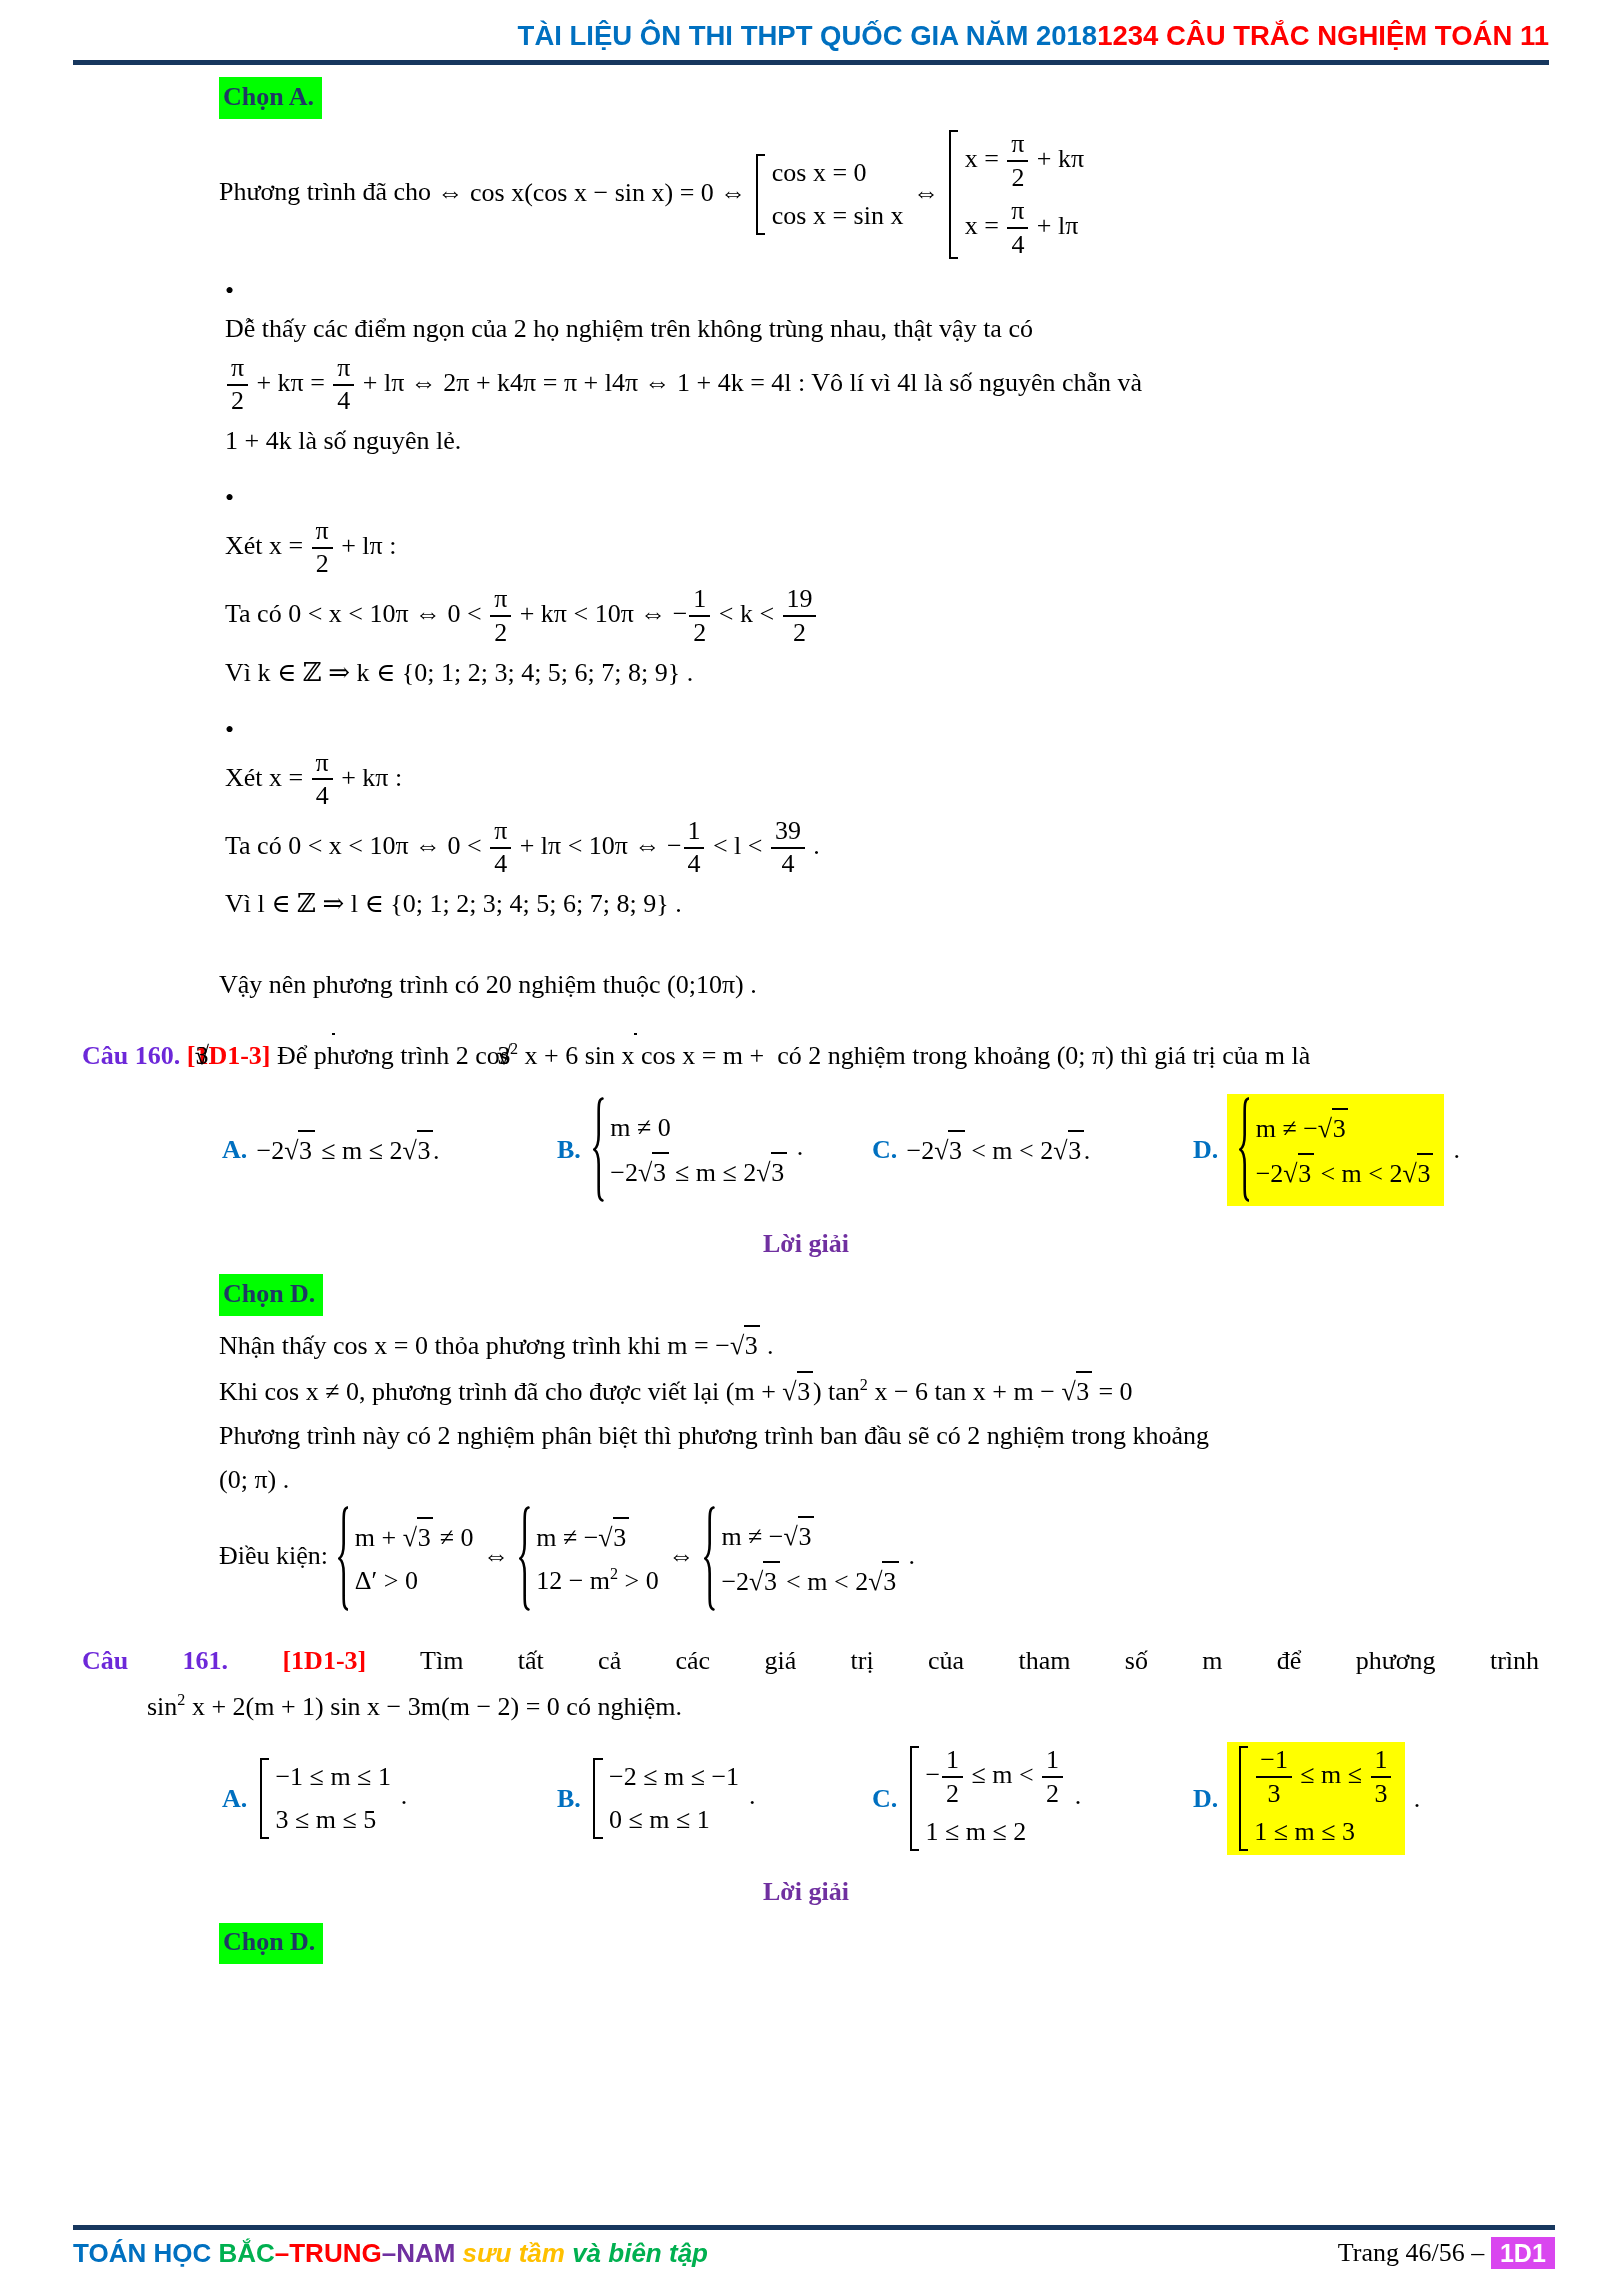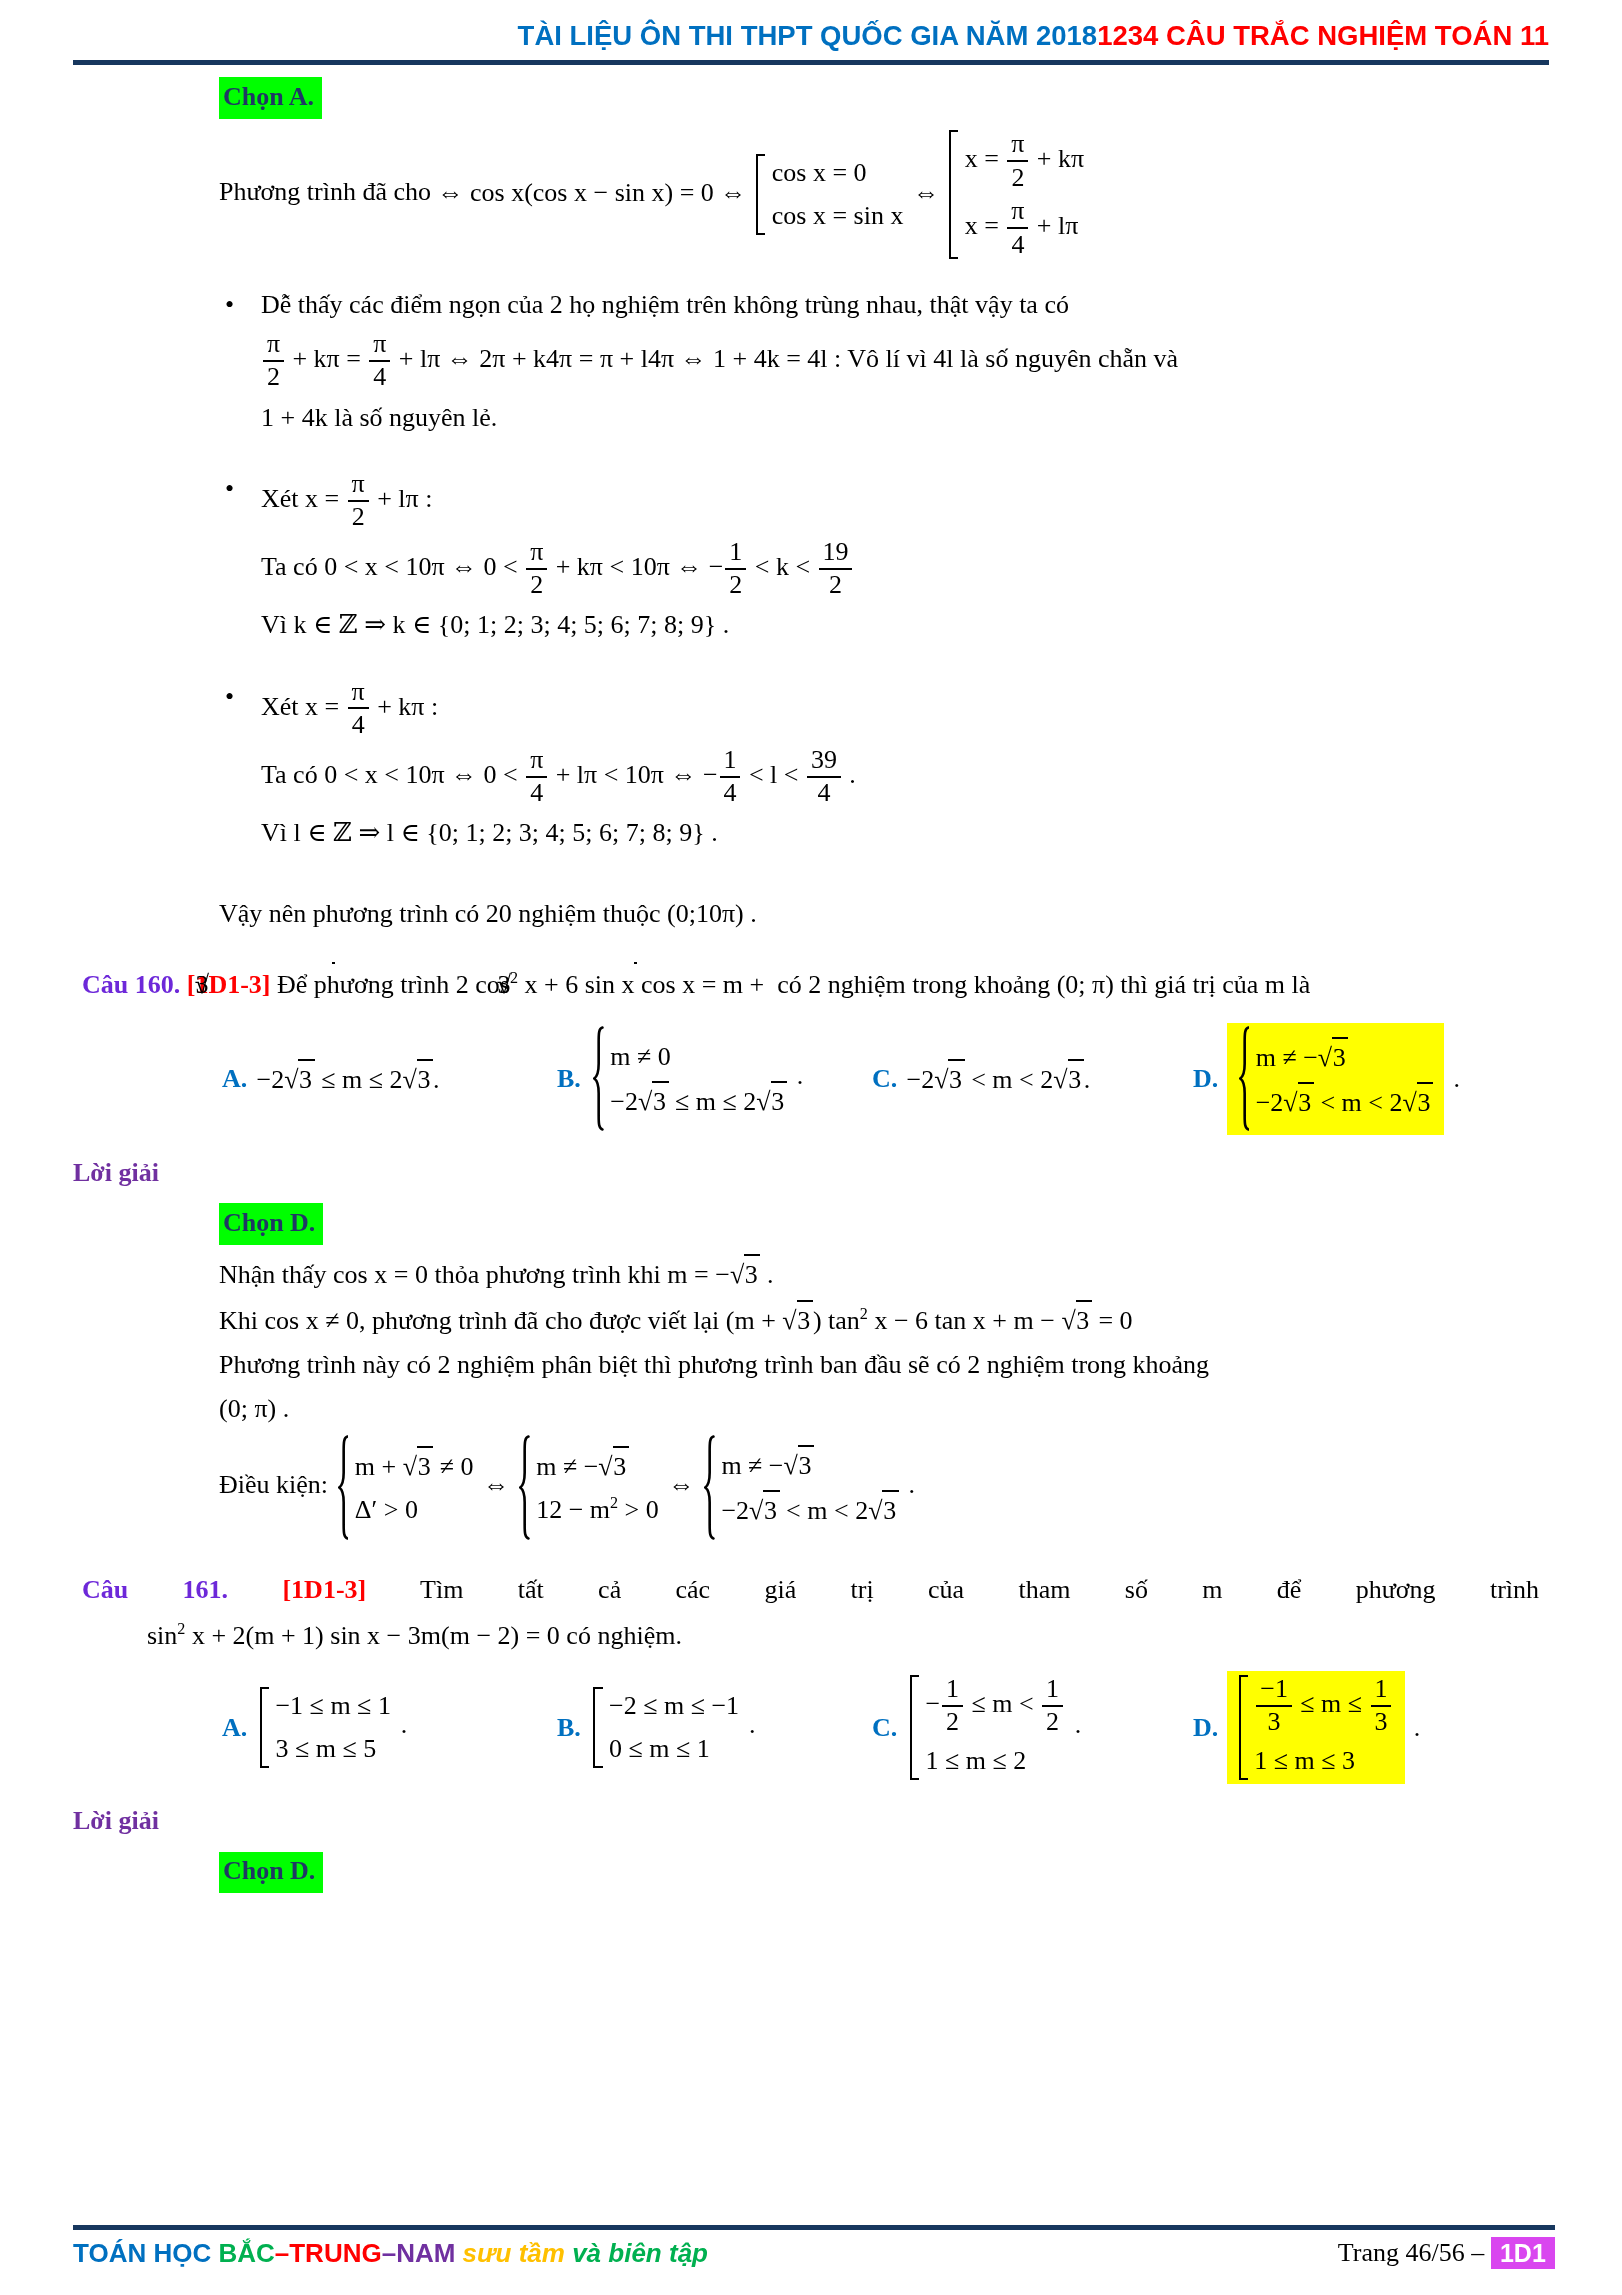--- a/index.html
+++ b/index.html
@@ -18,38 +18,38 @@
   
   .content{position:absolute;top:73px;left:73px;right:83px;line-height:1.45;}
   .chon{display:inline-block;margin:3.9px 0 2.6px 146px;background:#00FF00;color:#1F3864;
         font-weight:bold;padding:0.7px 7.9px 3.3px 3.9px;}
   .para{margin:6.5px 0;}
   .ind{margin-left:146px;}
   .ind2{margin-left:74px;}
   .eqline{margin:9.2px 0 7.9px 146px;}
   .space-above{margin-top:37px;}
 
-  .bullet{display:flex;margin:27px 0 13px 152px;}
+  .bullet{display:flex;margin:13px 0 13px 152px;flex-direction:column;}
   .dot{flex:none;width:36px;}
   .dot::before{content:"\2022";}
   .bullet-body{flex:1;}
   .bullet-body .para:first-child{margin-top:0;}
 
   .question{padding-left:146px;text-indent:-137px;margin-top:29px;line-height:1.6;}
   .q-justify{text-align:justify;text-align-last:justify;}
   .qnum{color:#6d28d9;font-weight:bold;}
   .qtag{color:#FF0000;font-weight:bold;}
 
   .opts{display:flex;align-items:center;margin-left:149px;margin-top:17px;}
   .opt{display:flex;align-items:center;gap:9.2px;}
   .opt-a{width:335px;}.opt-b{width:315px;}.opt-c{width:321px;}.opt-d{flex:1;}
   .optlabel{color:#0070C0;font-weight:bold;}
   .yellow{background:#FFFF00;padding:3.9px 7.9px;}
 
-  .loigiai{color:#7030A0;font-weight:bold;margin:18.3px 0 7.9px;}
+  .loigiai{text-align:center;color:#7030A0;font-weight:bold;margin:18.3px 0 7.9px;}
 
   
   .math{white-space:normal;}
   .frac{display:inline-block;vertical-align:middle;text-align:center;margin:0 2px;}
   .fnum{display:block;padding:0 3.9px 1.3px;border-bottom:2px solid #000;line-height:1.1;}
   .fden{display:block;padding:1.3px 3.9px 0;line-height:1.1;}
   .sqrt{display:inline-block;white-space:nowrap;}
   .rsym{display:inline-block;}
   .rcontent{display:inline-block;border-top:2px solid #000;padding:0 2.6px 0 0.7px;}
   sup{font-size:.62em;line-height:0;vertical-align:super;}

